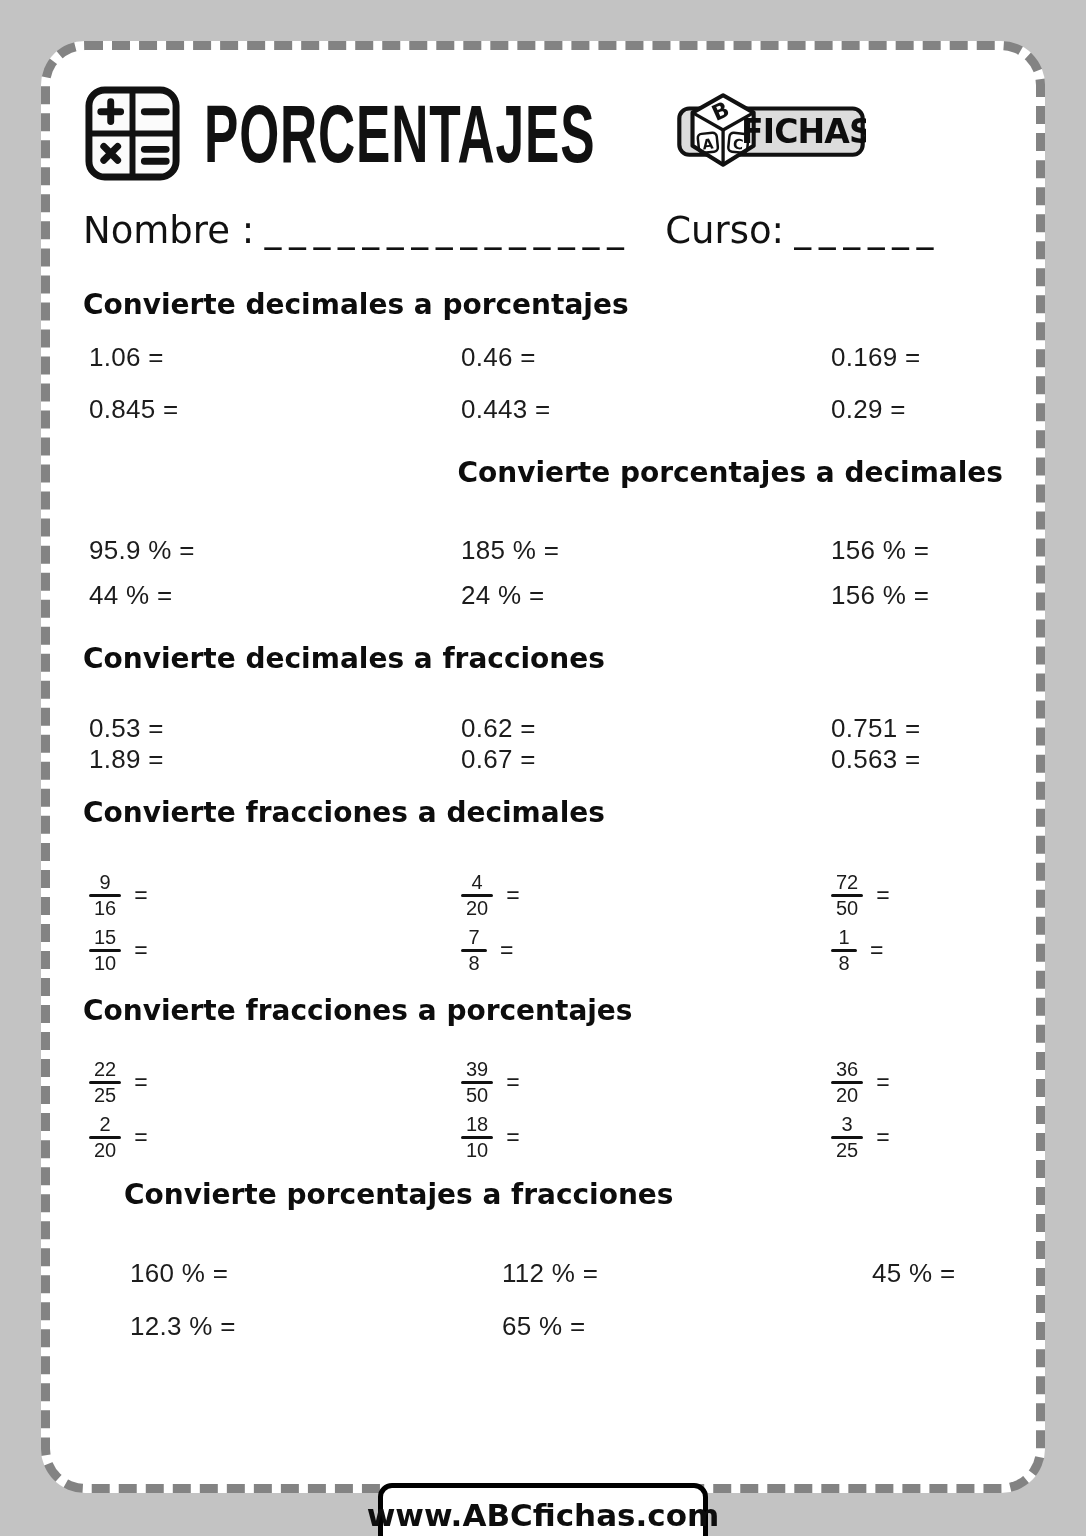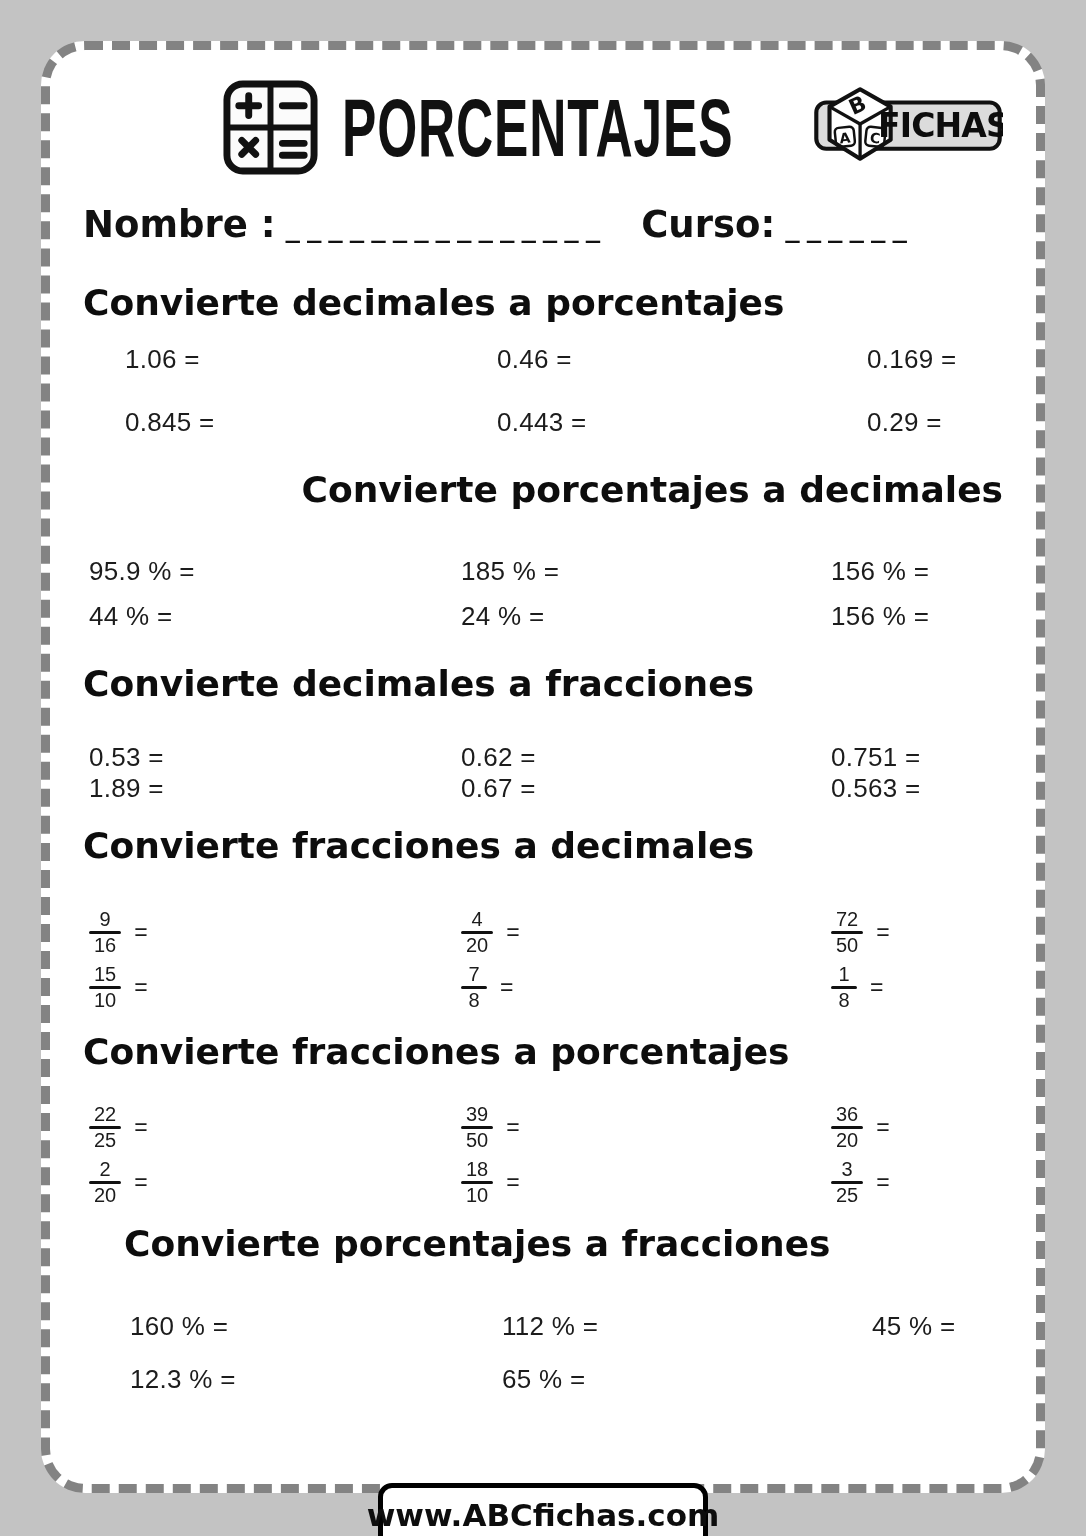--- a/index.html
+++ b/index.html
@@ -17,22 +17,22 @@
     width: 1004px; height: 1452px;
     background: #ffffff;
     border: 9px dashed #838383;
     border-radius: 44px;
     padding: 16px 33px 0 33px;
   }
   
   .header {
     display: flex;
     align-items: flex-start;
-    justify-content: flex-end;
-    margin-top: 12px;
+    justify-content: flex-start;
+    margin-top: 18px;
   }
   .header-left { display: flex; align-items: center; gap: 22px; }
   .calc-icon svg { display: block; }
   .title {
     font-family: "Liberation Sans", sans-serif;
     font-weight: 700;
     font-size: 62px;
     letter-spacing: 1px;
     transform: scale(0.83, 1.32);
     transform-origin: left center;
@@ -42,54 +42,54 @@
   .logo { margin-top: 6px; }
   
   .name-row {
     display: flex;
     align-items: baseline;
     margin-top: 26px;
     white-space: nowrap;
   }
   .hand {
     font-family: "DejaVu Sans", sans-serif;
-    font-weight: 700;
+    font-weight: 400;
     font-size: 37px;
     color: #111;
   }
   .blank {
     font-family: "DejaVu Sans Mono", monospace;
     font-weight: 700;
-    font-size: 24px;
+    font-size: 29px;
     letter-spacing: 7px;
     margin-left: 10px;
     color: #111;
   }
   .curso { margin-left: 34px; }
   
   .heading {
     font-family: "DejaVu Sans", sans-serif;
     font-weight: 700;
-    font-size: 36px;
+    font-size: 28px;
     letter-spacing: 0px;
     color: #0d0d0d;
   }
   .grid {
     display: grid;
     grid-template-columns: 372px 370px 1fr;
     padding-left: 6px;
   }
   .item {
     font-size: 26px;
     color: #1c1c1c;
     letter-spacing: 0.3px;
   }
   .sec1 { margin-top: 36px; }
   .sec1 .heading { margin-bottom: 21px; }
-  .sec1 .grid { row-gap: 32px; margin-left: 36px; }
+  .sec1 .grid { row-gap: 21px; }
   .sec2 { margin-top: 31px; }
   .sec2 .heading { margin-bottom: 46px; text-align: right; }
   .sec2 .grid { row-gap: 14px; margin-top: 36px; }
   .sec3 { margin-top: 31px; }
   .sec3 .heading { margin-bottom: 38px; }
   .sec3 .grid { row-gap: 0; }
   .sec4 { margin-top: 21px; }
   .sec4 .heading { margin-bottom: 42px; }
   .sec5 { margin-top: 19px; }
   .sec5 .heading { margin-bottom: 31px; }

